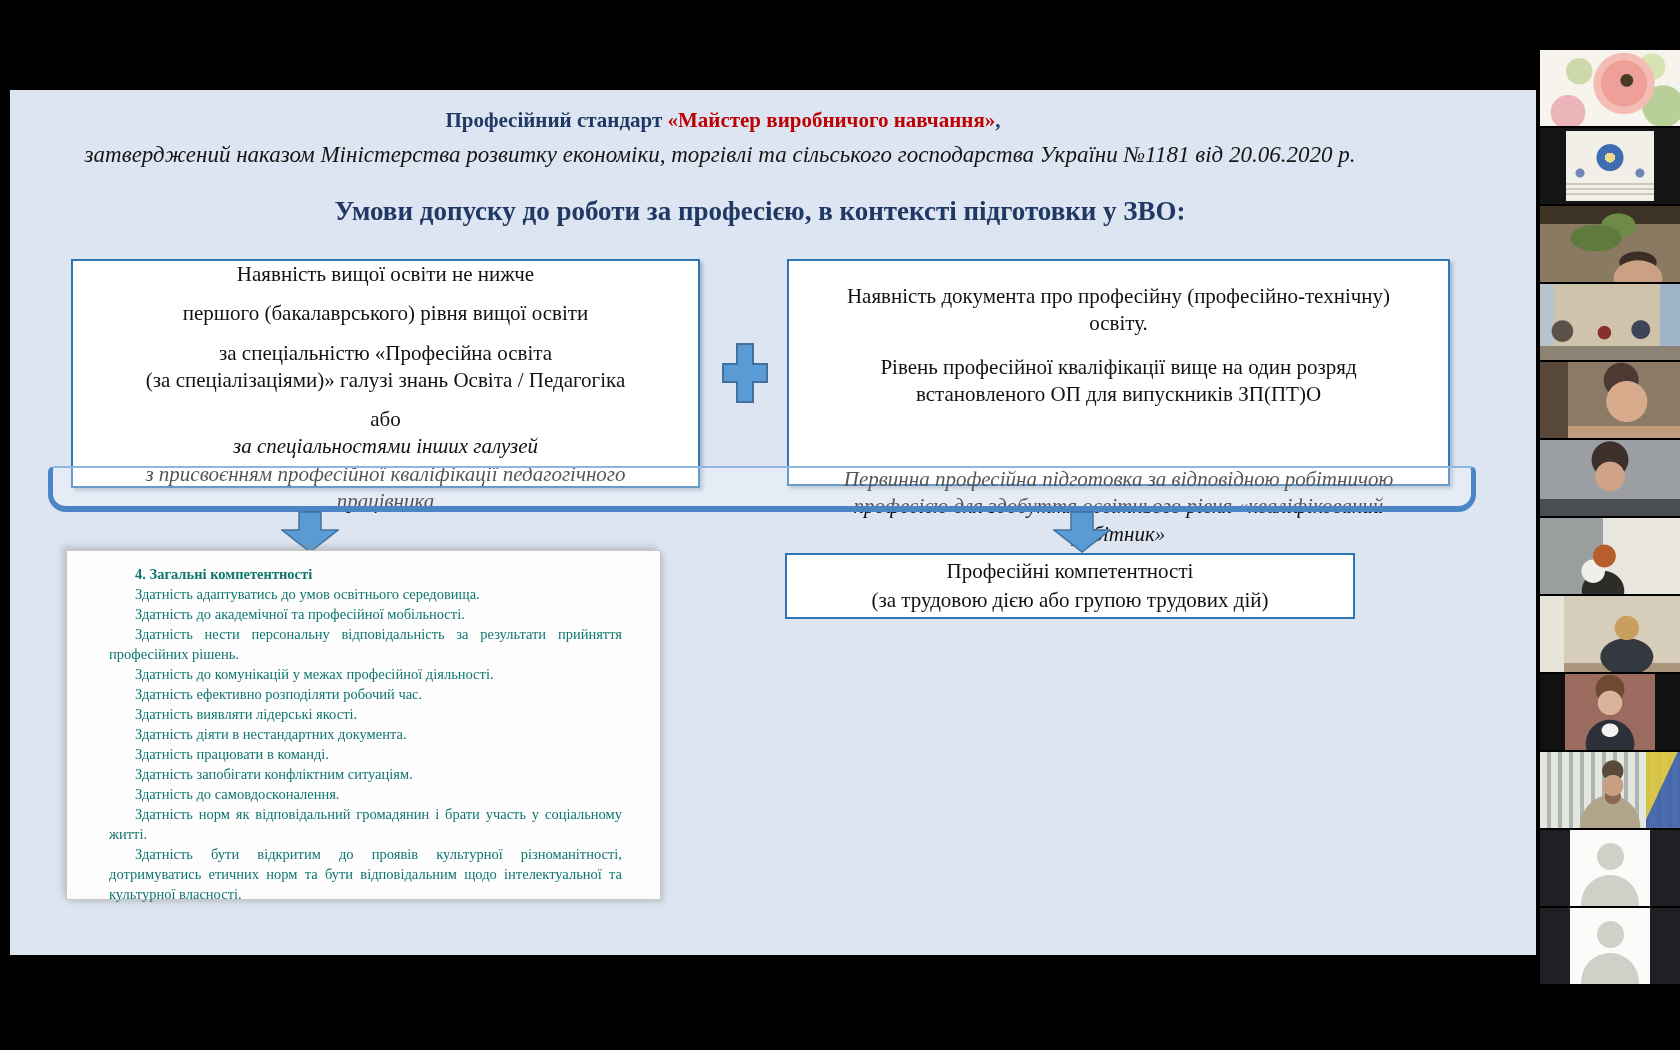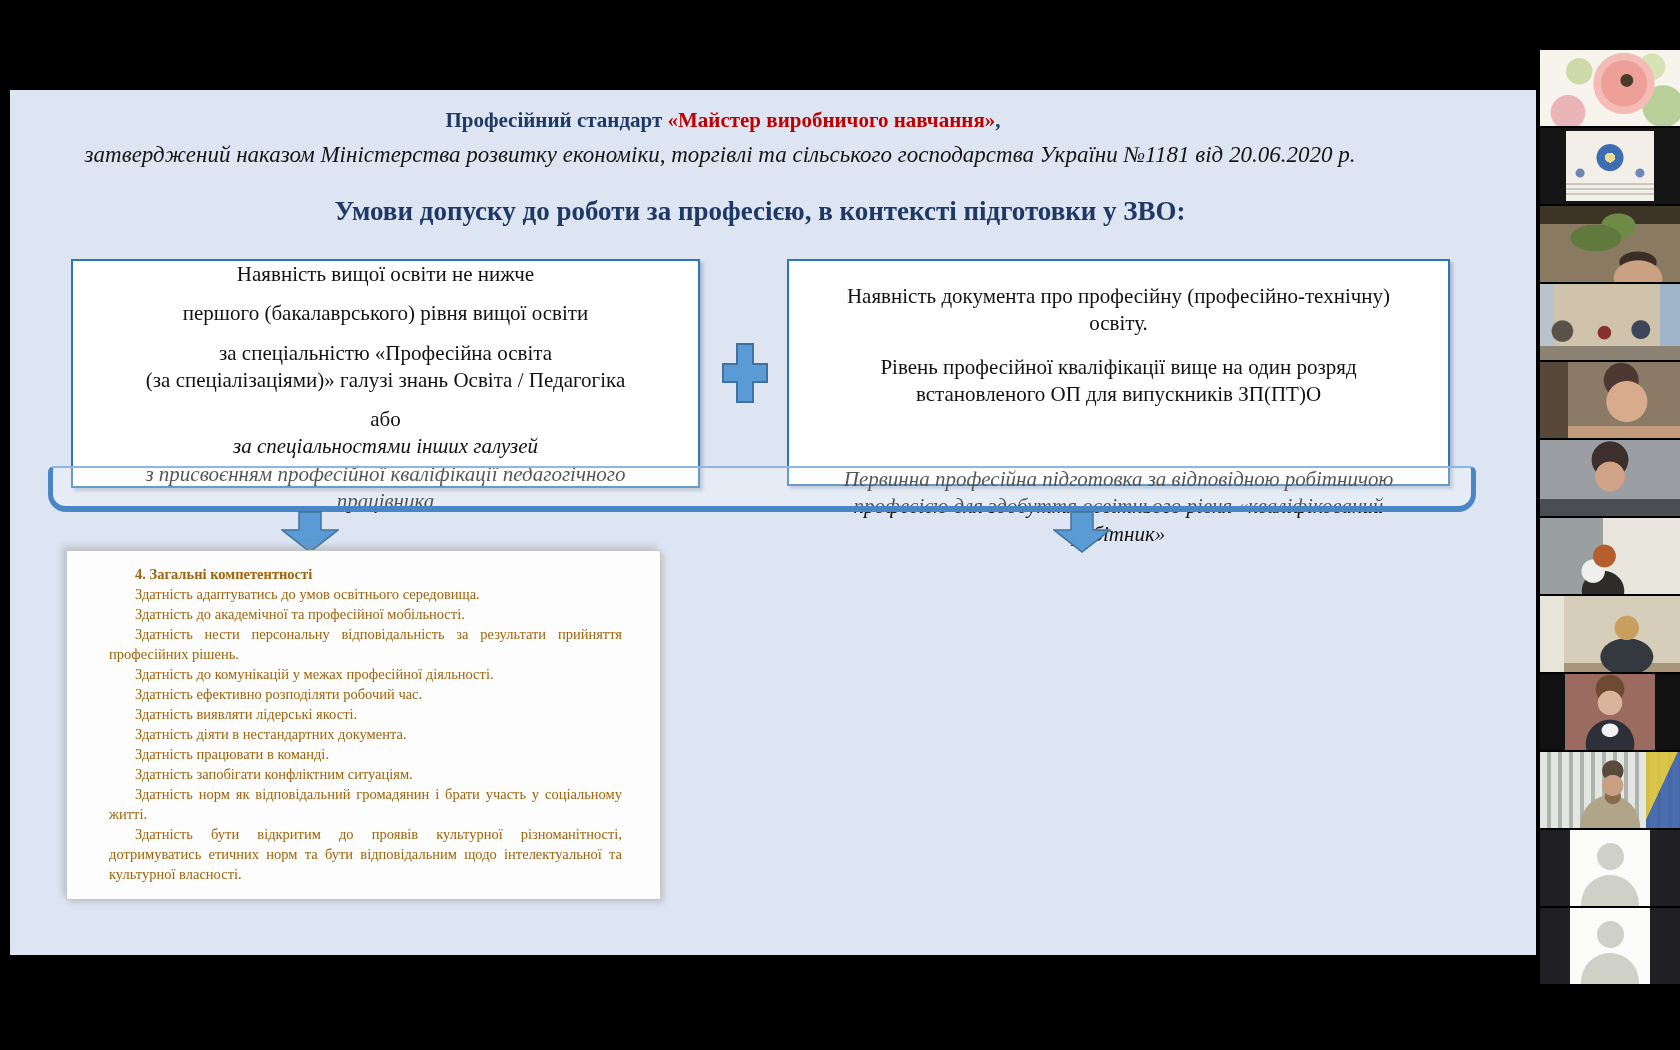--- a/index.html
+++ b/index.html
@@ -35,21 +35,21 @@
              border-bottom:6px solid #4a86c5; border-top:2px solid #8fb6e2;
              border-radius:6px 6px 18px 18px; background:rgba(255,255,255,.28); }
 
   .arrow { position:absolute; width:58px; height:42px; }
   .arrow-left  { left:271px;  top:421px; }
   .arrow-right { left:1043px; top:421px; }
 
   .doc-box { position:absolute; left:56px; top:460px; width:595px; height:350px;
              background:#fdfdfd; border:1px solid #c6c6c6;
              box-shadow:-4px -4px 6px rgba(140,140,140,.35), 3px 3px 5px rgba(140,140,140,.3);
-             padding:13px 38px 24px 42px; font-size:14.5px; line-height:1.38; color:#a16207; }
+             padding:13px 38px 24px 42px; font-size:14.5px; line-height:1.38; color:#0f766e; }
   .doc-box p { text-indent:26px; text-align:justify; }
   .doc-box .doc-title { font-weight:bold; text-align:left; }
 
   .prof-box { position:absolute; left:775px; top:463px; width:570px; height:66px;
               background:#fff; border:2px solid #2e75b6; text-align:center;
               font-size:21px; line-height:1.4; padding-top:2px; color:#111; }
 
   
   .sidebar { position:absolute; left:1540px; top:50px; width:140px;
              display:flex; flex-direction:column; gap:2px; }
@@ -189,24 +189,29 @@
     <p class="doc-title">4. Загальні компетентності</p>
     <p>Здатність адаптуватись до умов освітнього середовища.</p>
     <p>Здатність до академічної та професійної мобільності.</p>
     <p>Здатність нести персональну відповідальність за результати прийняття професійних рішень.</p>
     <p>Здатність до комунікацій у межах професійної діяльності.</p>
     <p>Здатність ефективно розподіляти робочий час.</p>
     <p>Здатність виявляти лідерські якості.</p>
     <p>Здатність діяти в нестандартних документа.</p>
     <p>Здатність працювати в команді.</p>
     <p>Здатність запобігати конфліктним ситуаціям.</p>
+    <p>Здатність до самовдосконалення.</p>
     <p>Здатність норм як відповідальний громадянин і брати участь у соціальному житті.</p>
     <p>Здатність бути відкритим до проявів культурної різноманітності, дотримуватись етичних норм та бути відповідальним щодо інтелектуальної та культурної власності.</p>
   </div>
 
+  <div class="prof-box">
+    <div>Професійні компетентності</div>
+    <div>(за трудовою дією або групою трудових дій)</div>
+  </div>
 
 </div>
 
 <div class="sidebar">
   <div class="cell c-flower"></div>
   <div class="cell c-logo">
     <div class="logo-panel"></div>
   </div>
   <div class="cell c-plant"></div>
   <div class="cell c-classroom"></div>

